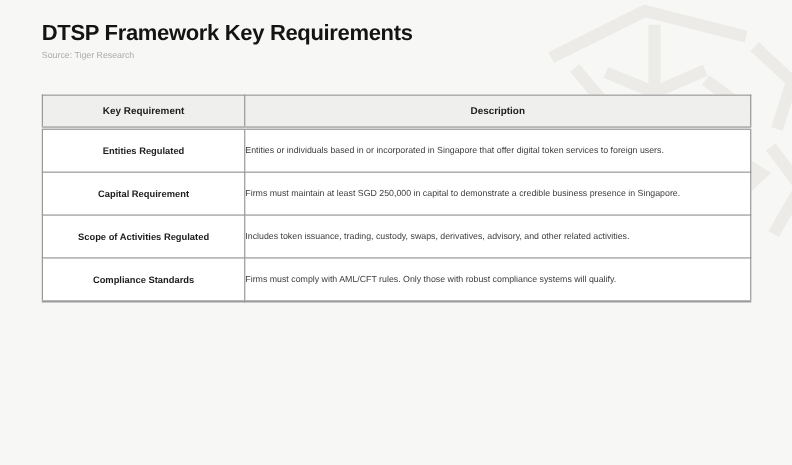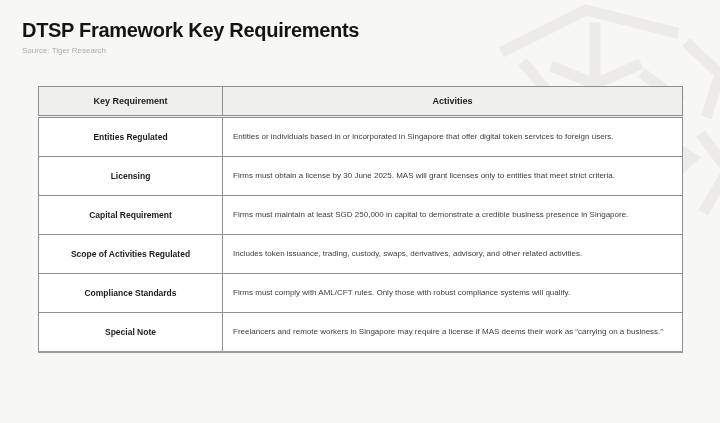--- a/index.html
+++ b/index.html
@@ -13,21 +13,21 @@
     overflow: hidden;
   }
   .watermark {
     position: absolute;
     top: -12px; right: -18px;
     z-index: 0;
     pointer-events: none;
   }
   .header-block {
     position: absolute;
-    left: 22px; top: 19px;
+    left: 38px; top: 19px;
     z-index: 2;
   }
   .page-title {
     margin: 0;
     font-size: 20px;
     font-weight: 700;
     letter-spacing: -0.3px;
     color: #141414;
   }
   .source-note {
@@ -67,21 +67,21 @@
     font-weight: 700;
     color: #1c1c1c;
     white-space: pre-line;
     line-height: 1.45;
     padding: 0 8px;
   }
   .req-table td.desc-cell {
     text-align: left;
     font-size: 8px;
     color: #3c3c3c;
-    padding: 0 10px;
+    padding: 0 0;
     line-height: 1.4;
   }
   .req-table { border-bottom: 2px solid #9a9a9a; }
 </style>
 </head>
 <body>
 
 <div class="watermark">
   <svg width="270" height="285" viewBox="0 0 270 285" xmlns="http://www.w3.org/2000/svg">
     <g stroke="#ecebe8" fill="none" stroke-width="11" stroke-linecap="square">
@@ -105,42 +105,34 @@
 </div>
 
 <table class="req-table">
   <colgroup>
       <col class="key-col">
       <col class="desc-col">
     </colgroup>
   <thead>
     <tr>
       <th>Key Requirement</th>
-      <th>Activities</th>
+      <th>Description</th>
     </tr>
   </thead>
   <tbody>
     <tr>
       <td class="key-cell">Entities Regulated</td>
       <td class="desc-cell">Entities or individuals based in or incorporated in Singapore that offer digital token services to foreign users.</td>
-    </tr>
-    <tr>
-      <td class="key-cell">Licensing</td>
-      <td class="desc-cell">Firms must obtain a license by 30 June 2025. MAS will grant licenses only to entities that meet strict criteria.</td>
     </tr>
     <tr>
       <td class="key-cell">Capital Requirement</td>
       <td class="desc-cell">Firms must maintain at least SGD 250,000 in capital to demonstrate a credible business presence in Singapore.</td>
     </tr>
     <tr>
       <td class="key-cell">Scope of Activities Regulated</td>
       <td class="desc-cell">Includes token issuance, trading, custody, swaps, derivatives, advisory, and other related activities.</td>
     </tr>
     <tr>
       <td class="key-cell">Compliance Standards</td>
       <td class="desc-cell">Firms must comply with AML/CFT rules. Only those with robust compliance systems will qualify.</td>
     </tr>
-    <tr>
-      <td class="key-cell">Special Note</td>
-      <td class="desc-cell">Freelancers and remote workers in Singapore may require a license if MAS deems their work as “carrying on a business.”</td>
-    </tr>
   </tbody>
 </table>
 
 </body></html>

